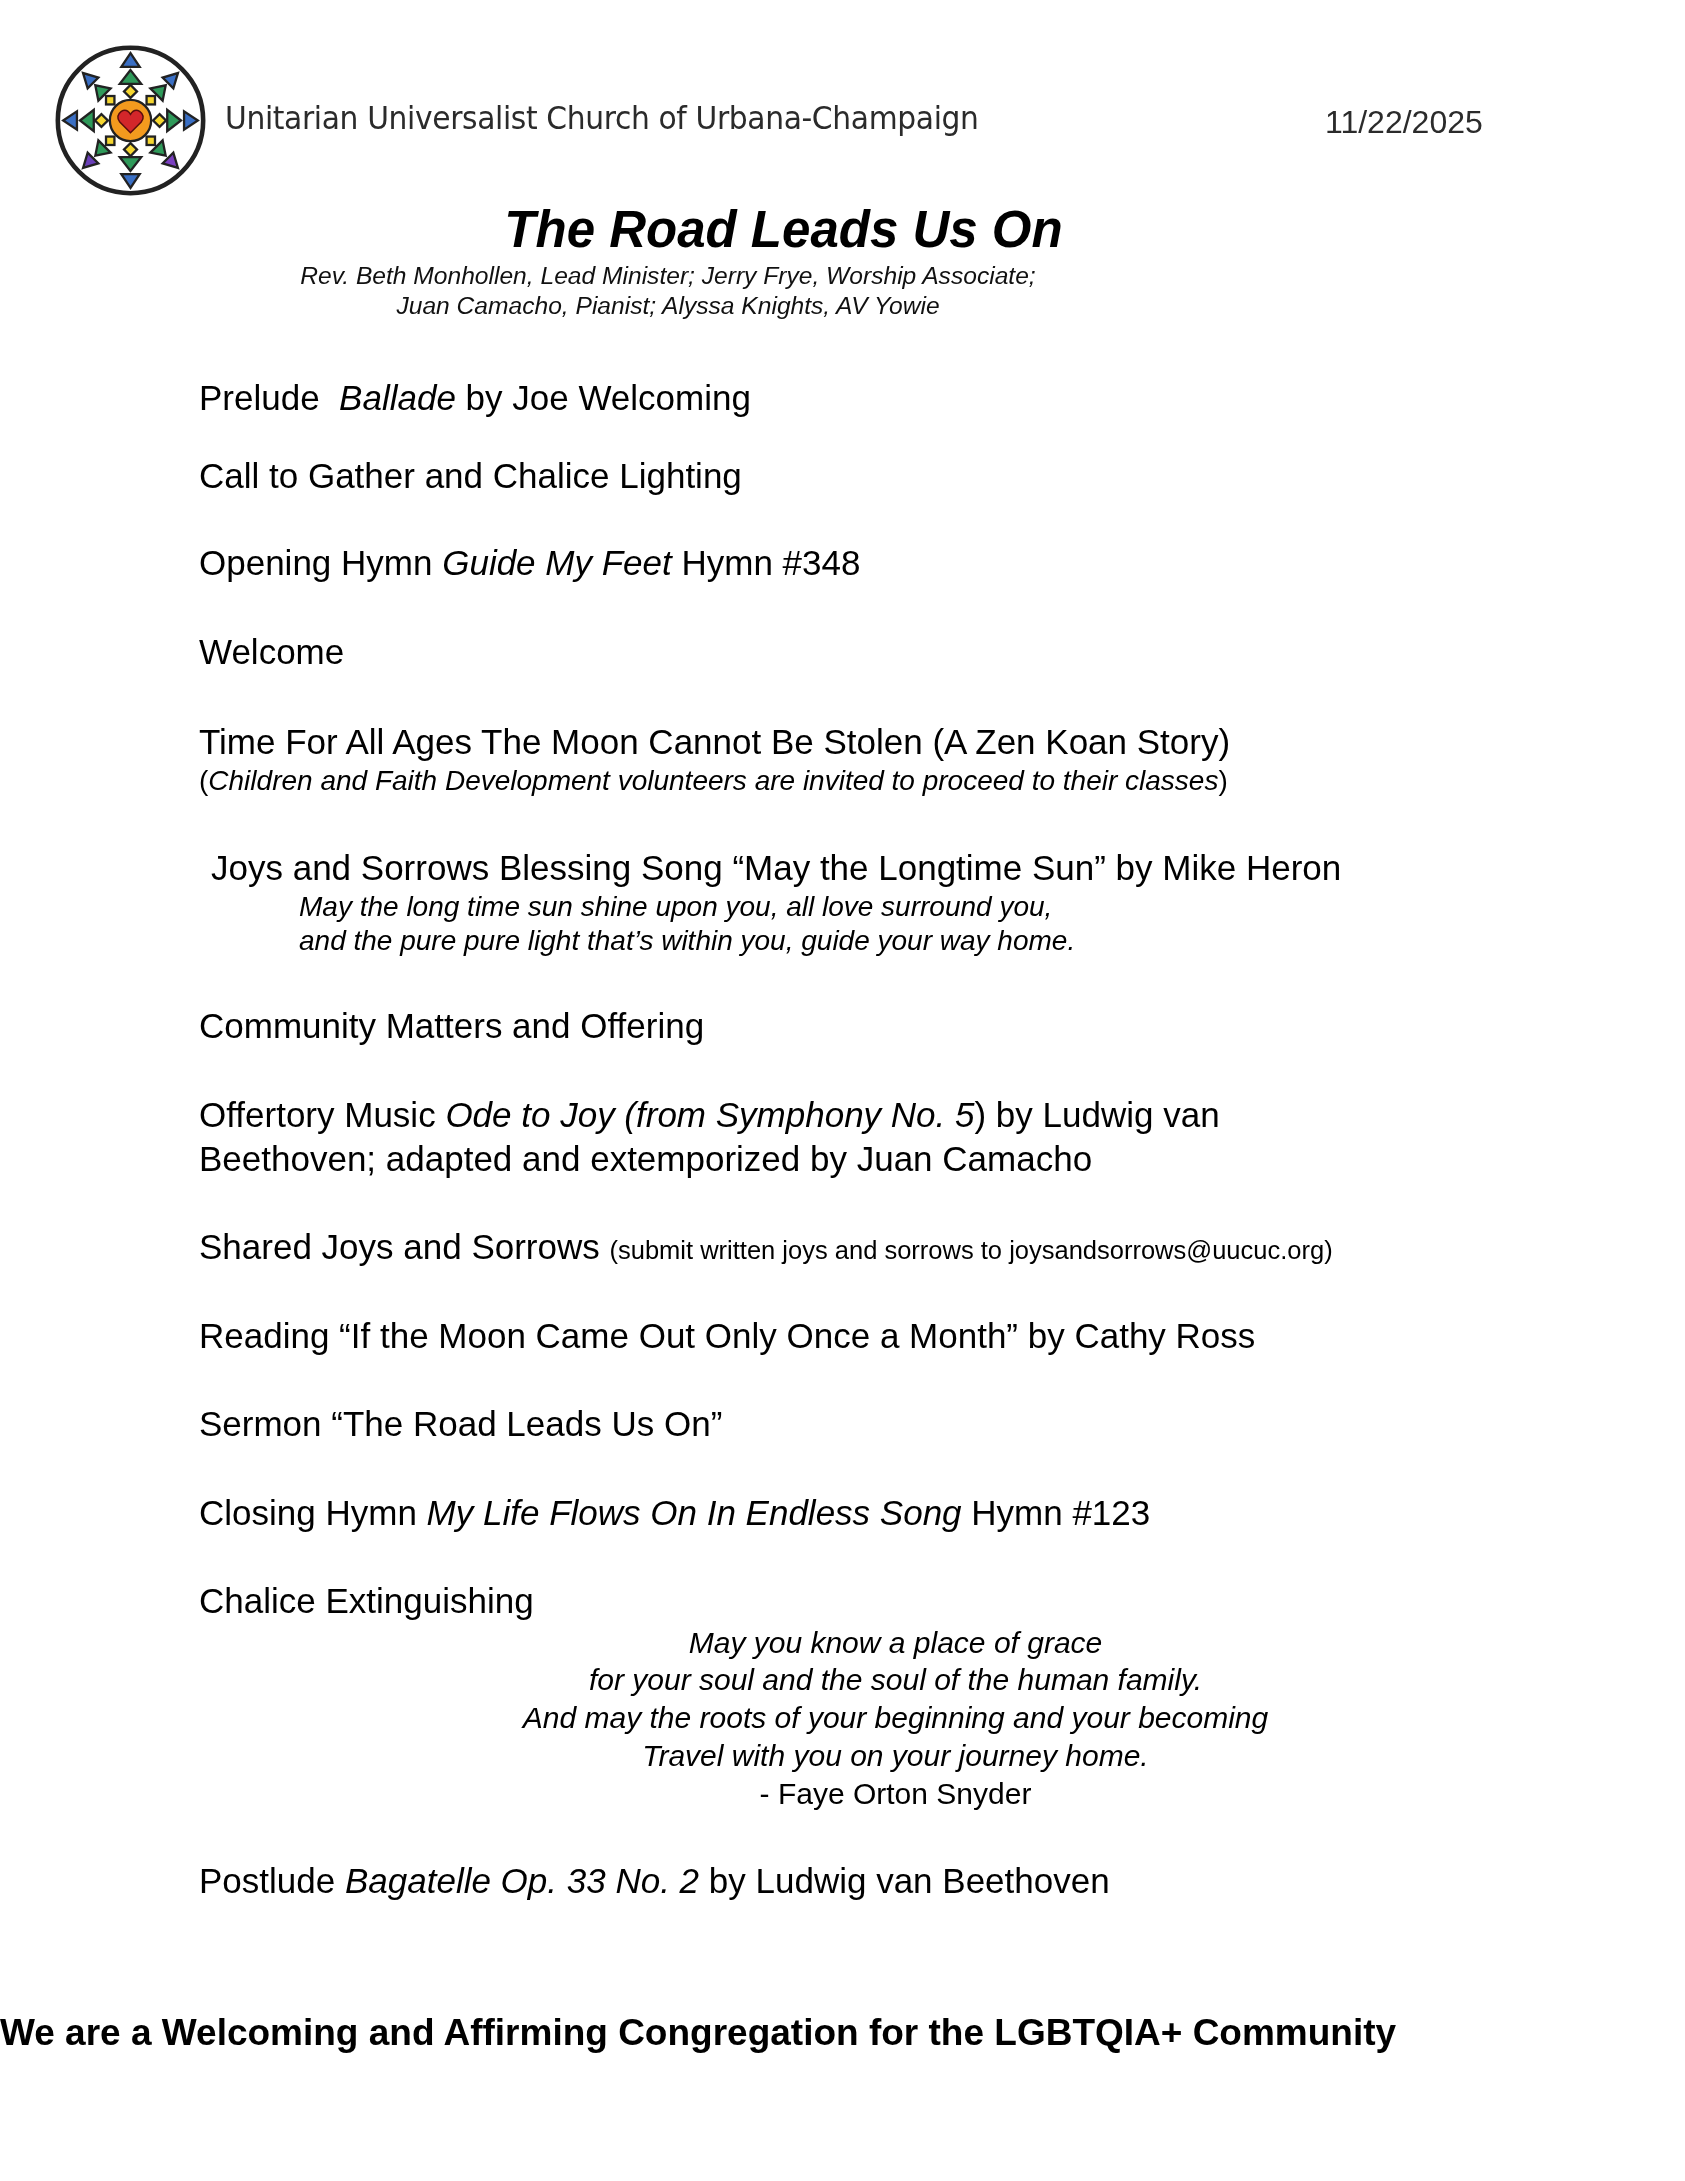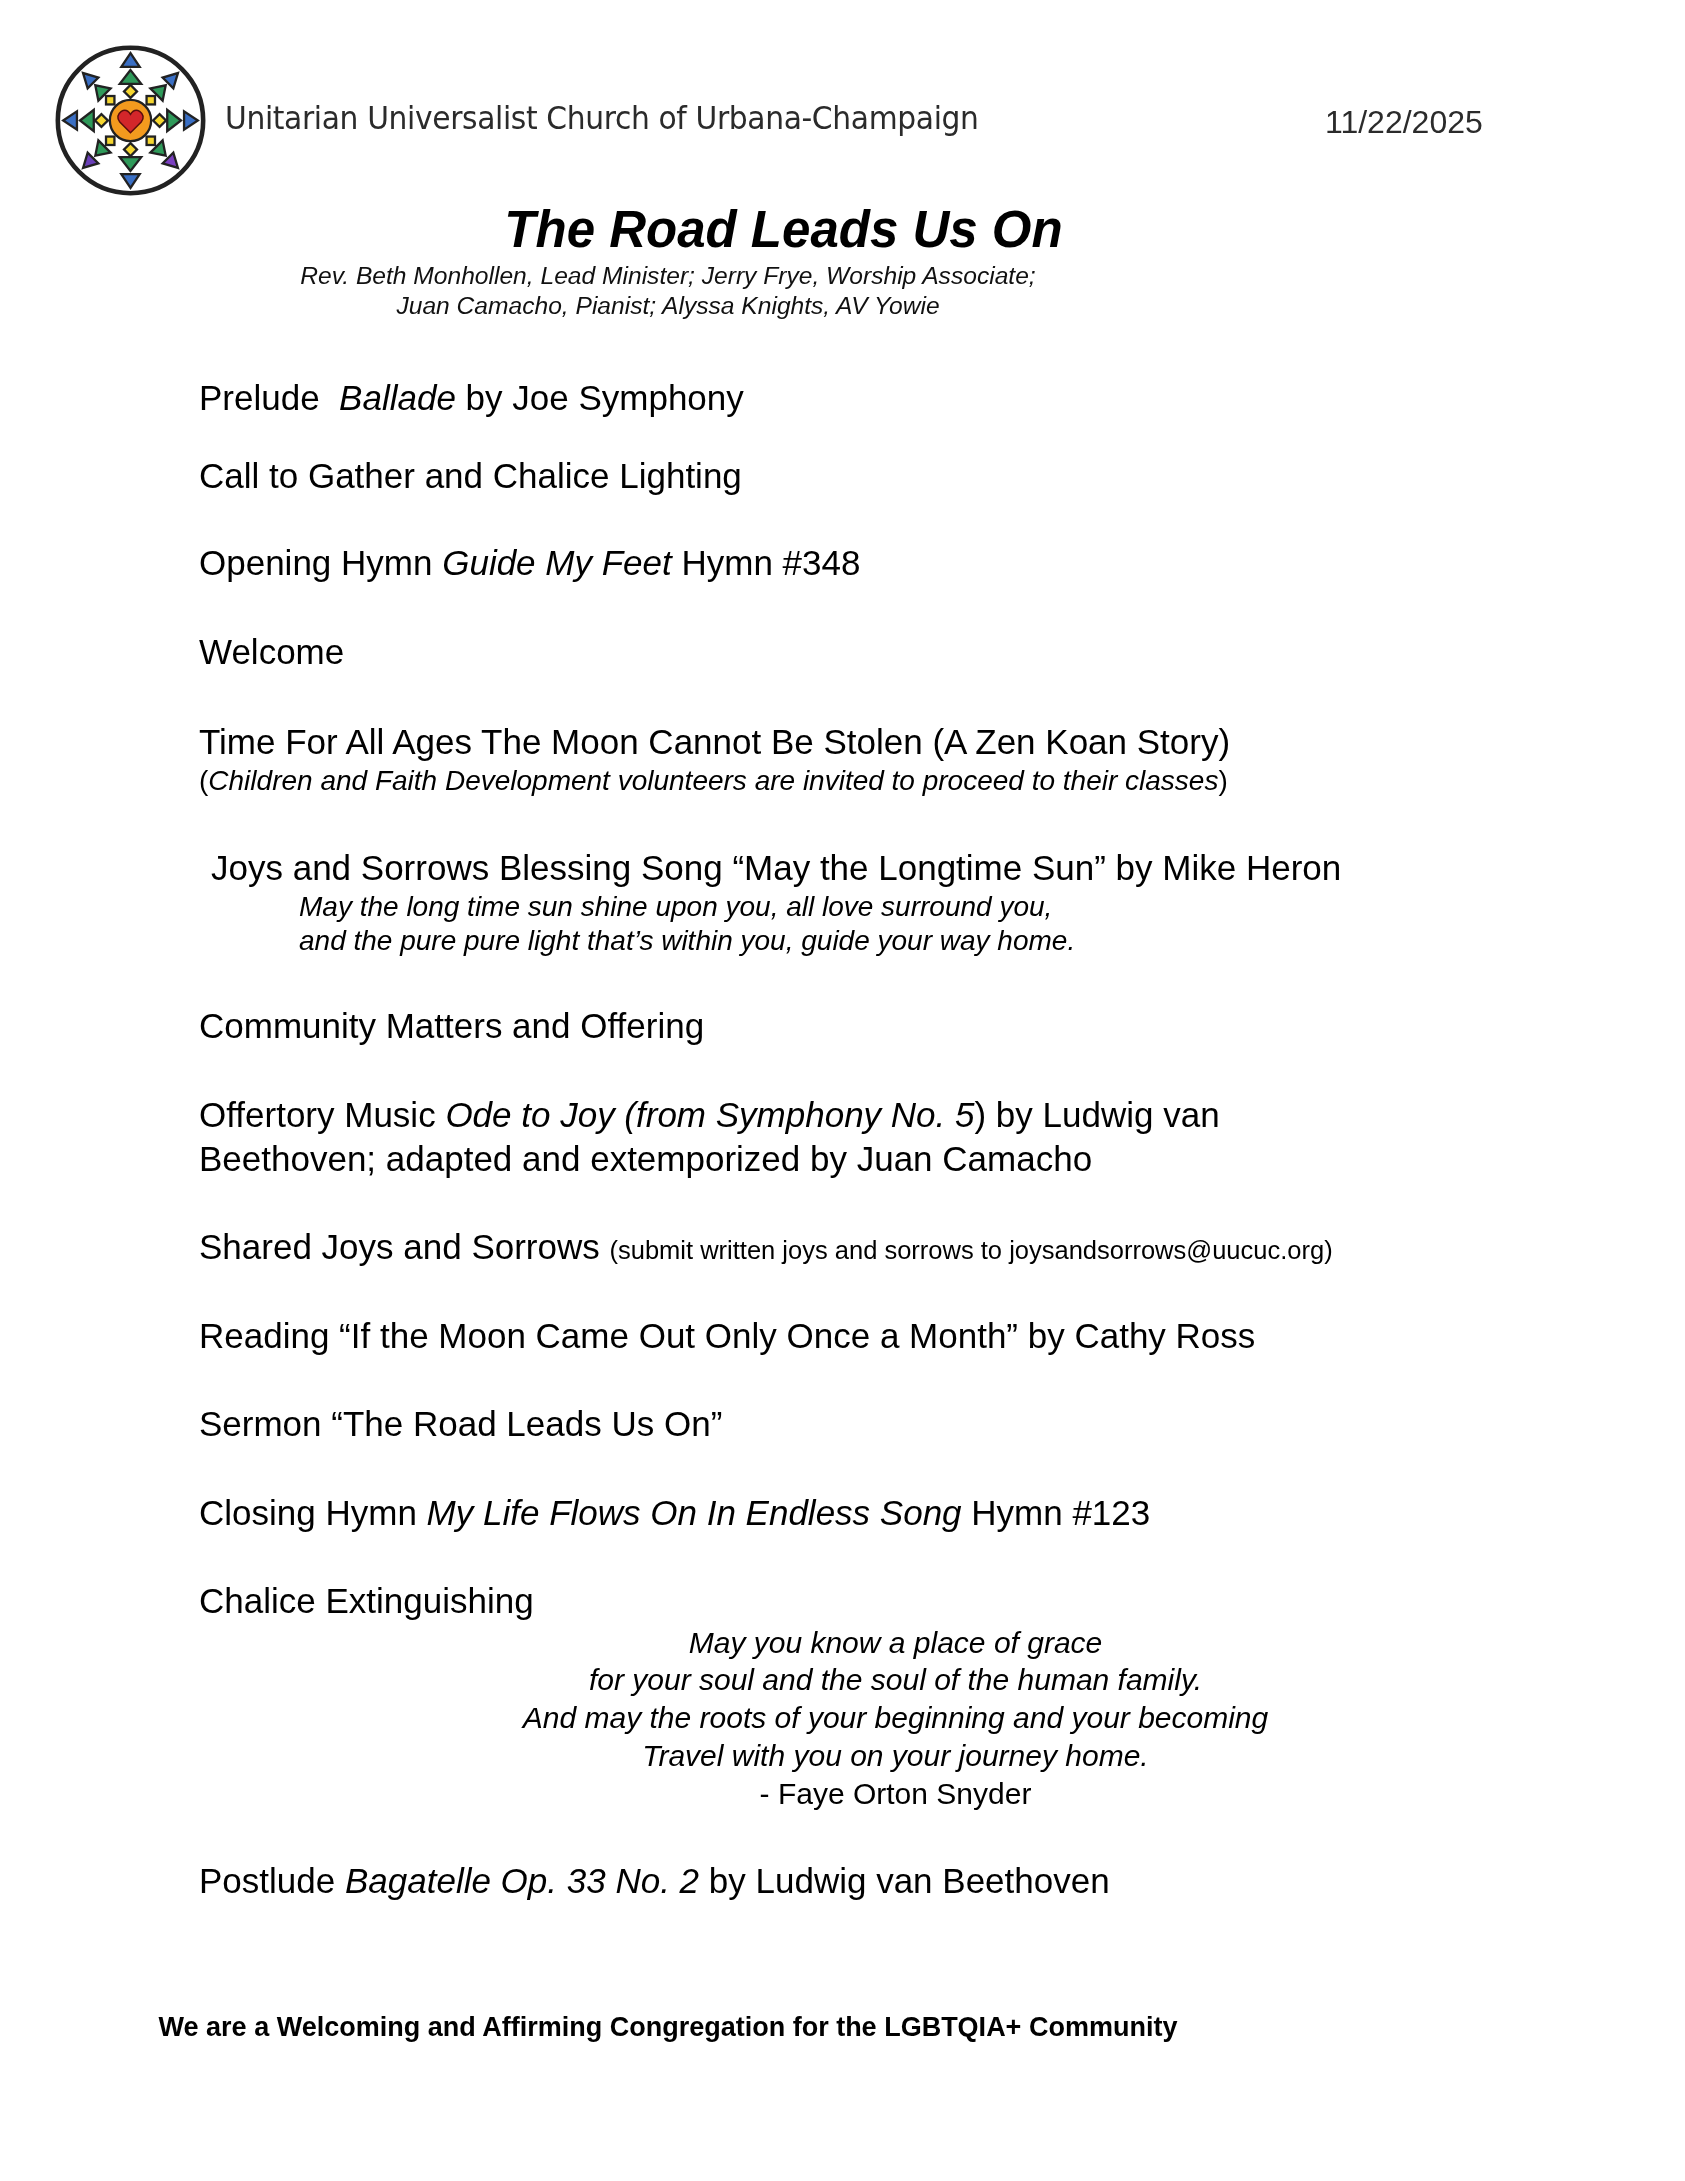--- a/index.html
+++ b/index.html
@@ -12,21 +12,21 @@
   .title { left:0; width:1567px; text-align:center; top:200px; font-size:51px; font-weight:bold; font-style:italic; }
   .sub { left:0; width:1336px; text-align:center; font-size:24.6px; font-style:italic; color:#111; }
   .item { left:199px; font-size:35px; line-height:42px; }
   .item b { font-weight:normal; }
   .it { font-style:italic; }
   .note { left:199px; font-size:28px; }
   .lyric { left:299px; font-size:28px; font-style:italic; }
   .small { font-size:25.5px; }
   .poem { left:0; width:1791px; text-align:center; font-size:30px; font-style:italic; }
   .attrib { left:0; width:1791px; text-align:center; font-size:30px; }
-  .footer { left:0; width:1336px; text-align:center; top:2012px; font-size:27px; font-weight:bold; }
+  .footer { left:0; width:1336px; text-align:center; top:2012px; font-size:37px; font-weight:bold; }
 </style>
 </head>
 <body>
 
 <svg id="logo" viewBox="0 0 200 200">
   <circle cx="100" cy="100" r="95" fill="#fff" stroke="#222" stroke-width="6"></circle>
   <g stroke="#222" stroke-width="3">
 
     <g fill="#3a6fc4">
       <path d="M100 12 L88 30 L112 30 Z"></path>
@@ -66,21 +66,21 @@
 </svg>
 
 <div class="abs org">Unitarian Universalist Church of Urbana-Champaign</div>
 <div class="abs date">11/22/2025</div>
 
 <div class="abs title">The Road Leads Us On</div>
 <div class="abs sub" style="top:262px;">Rev. Beth Monhollen, Lead Minister;  Jerry Frye, Worship Associate;</div>
 <div class="abs sub" style="top:292px;">Juan Camacho, Pianist; Alyssa Knights, AV Yowie</div>
 
 <div class="abs item" style="top:377px;">
-  <b>Prelude</b>&nbsp;&nbsp;<span class="it">Ballade</span><span> by Joe Symphony</span>
+  <b>Prelude</b>&nbsp;&nbsp;<span class="it">Ballade</span><span> by Joe Welcoming</span>
 </div>
 
 <div class="abs item" style="top:455px;">
   <b>Call to Gather and Chalice Lighting</b>
 </div>
 
 <div class="abs item" style="top:542px;">
   <b>Opening Hymn</b> <span class="it">Guide My Feet</span><span> Hymn #348</span>
 </div>
 

